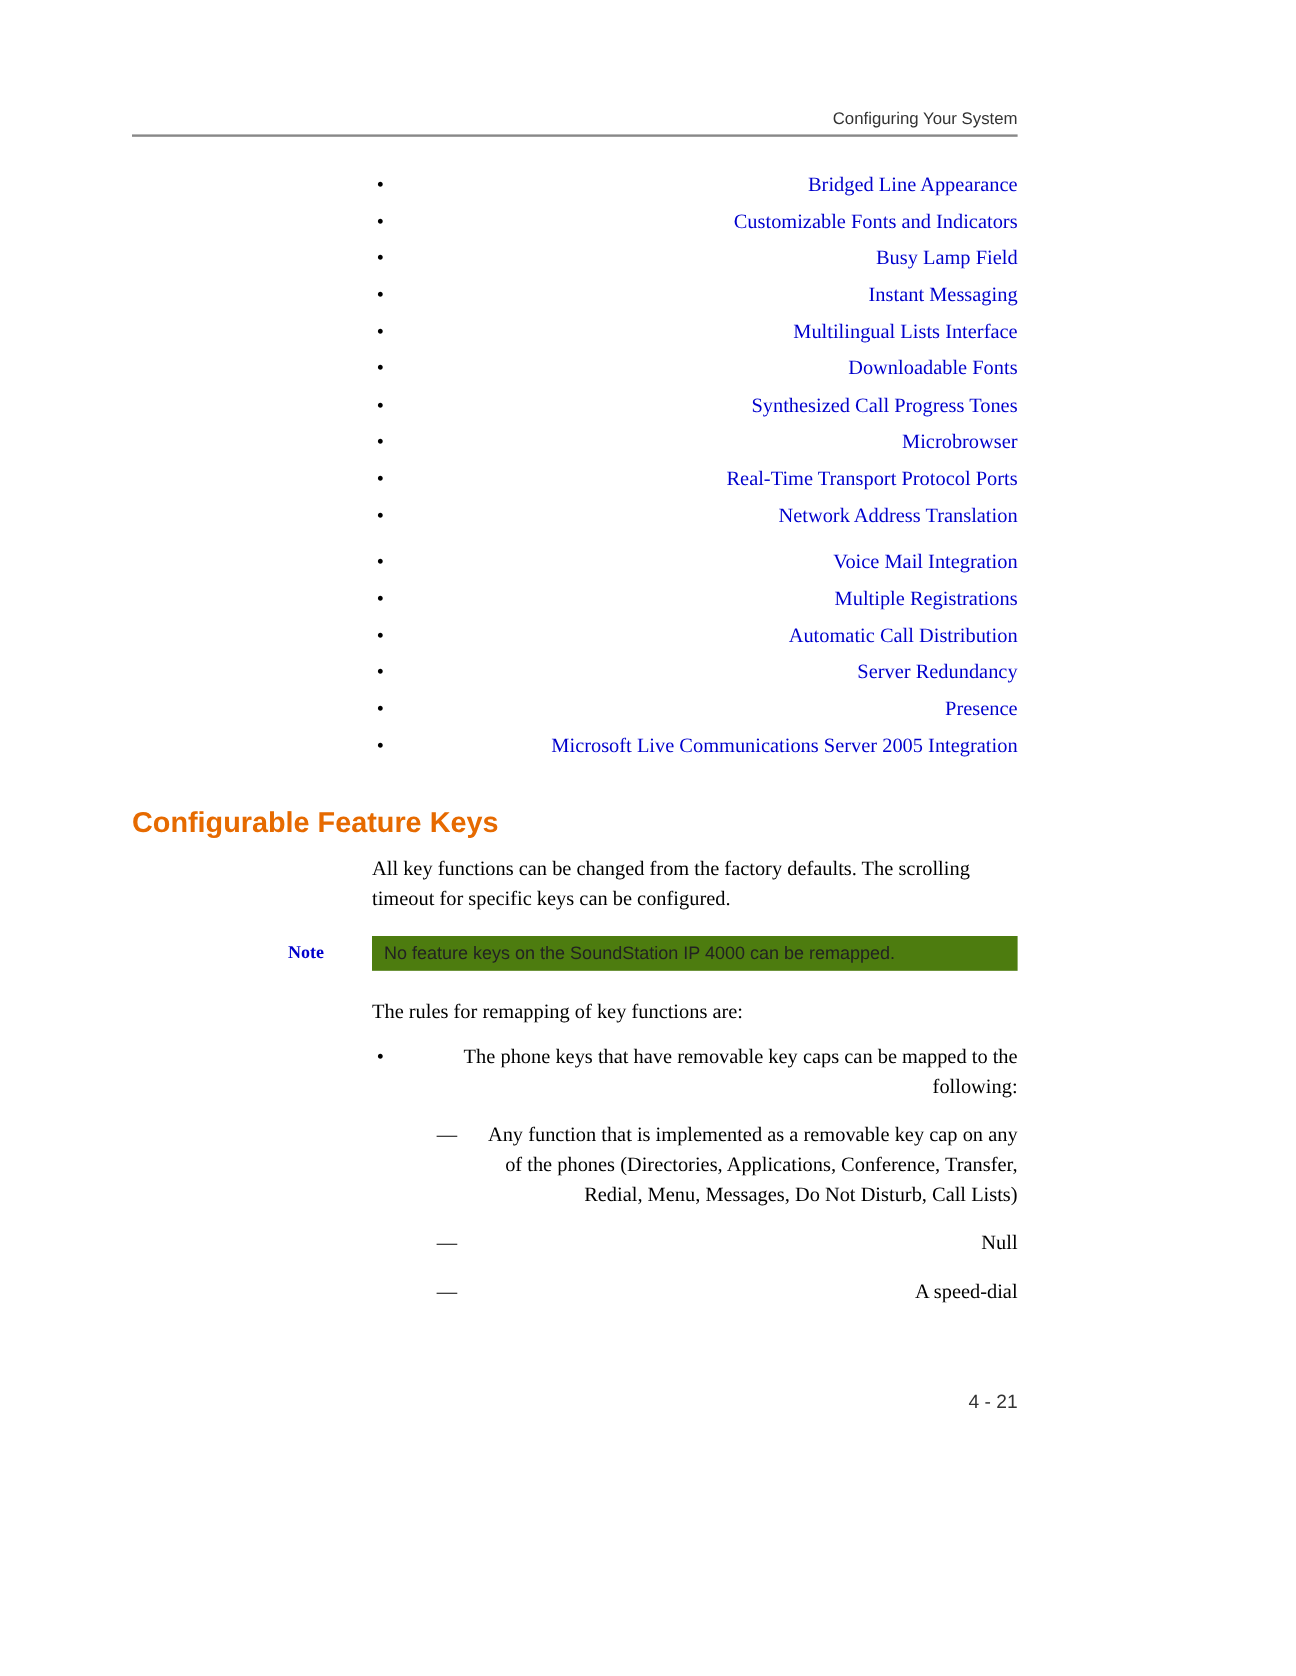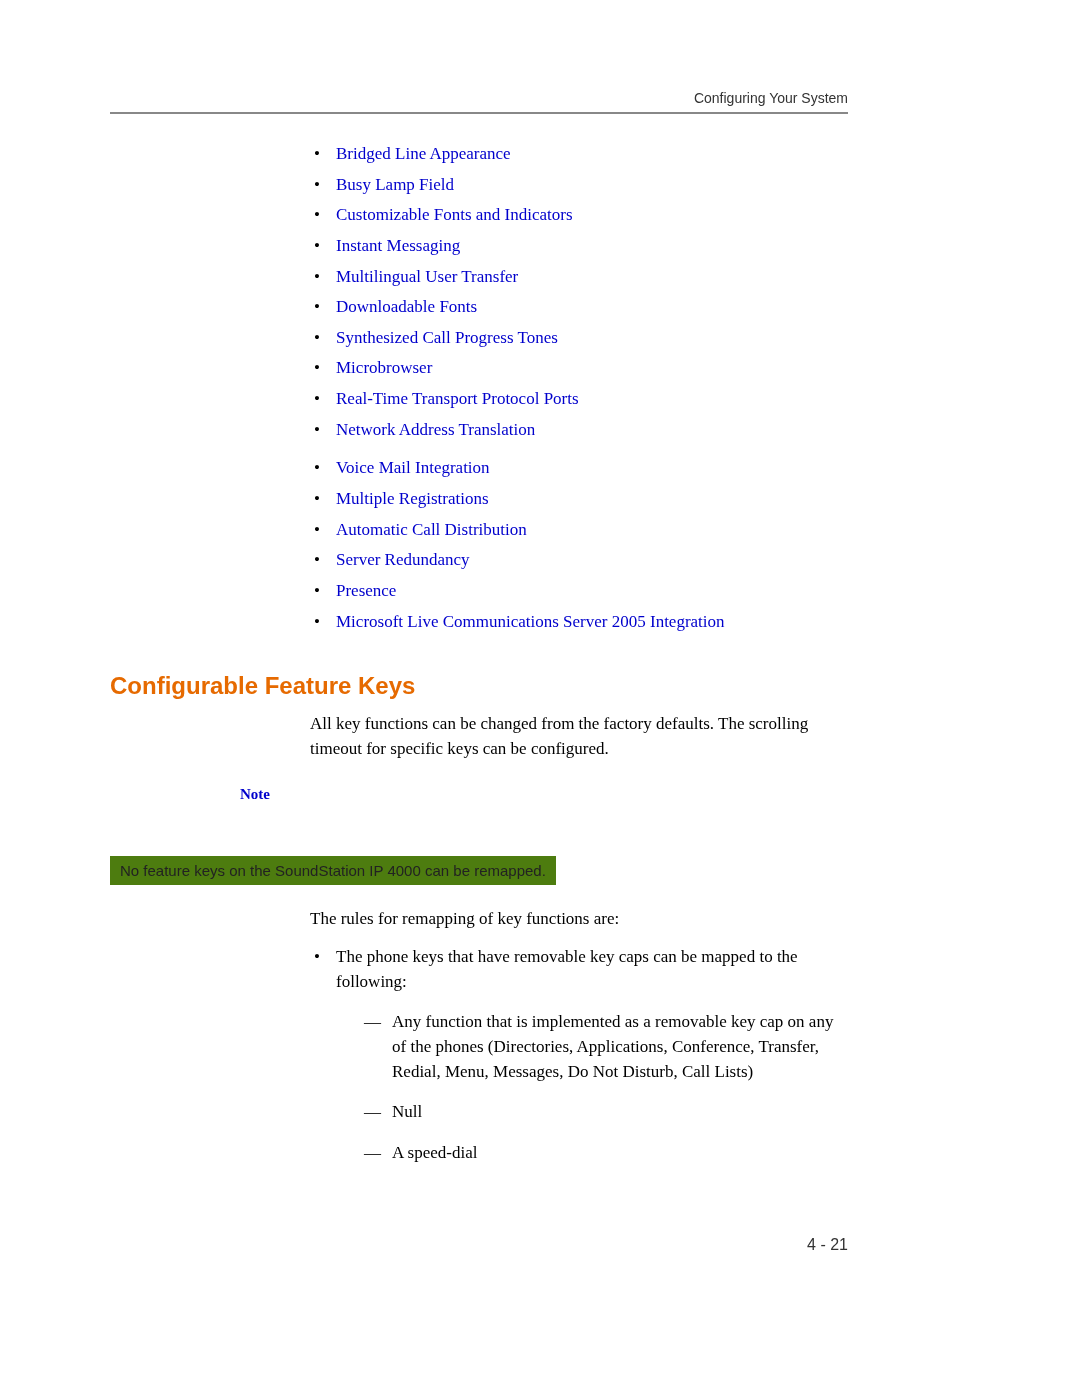--- a/index.html
+++ b/index.html
@@ -34,20 +34,21 @@
   }
   ul.link-list, ul.body-list {
     list-style: none;
     padding-left: 0;
     margin: 0 0 14px 0;
   }
   ul.link-list li, ul.body-list li {
     position: relative;
     padding-left: 26px;
     margin: 6px 0;
+    text-align: right;
   }
   ul.link-list li::before, ul.body-list li::before {
     content: "•";
     position: absolute;
     left: 4px;
     top: 0;
     color: #000;
     font-size: 17px;
   }
   .link {
@@ -61,21 +62,20 @@
     color: #e66a00;
     font-family: Arial, Helvetica, sans-serif;
     font-weight: bold;
     font-size: 24px;
     margin: 38px 0 12px 0;
   }
   .note-row {
     display: flex;
     align-items: flex-start;
     margin: 18px 0 22px 0;
-    flex-direction: column;
   }
   .note-label {
     width: 70px;
     flex: 0 0 70px;
     color: #0000cc;
     font-weight: bold;
     font-size: 15px;
     padding-top: 6px;
     margin-left: 130px;
     font-family: "Palatino Linotype", "Book Antiqua", Palatino, Georgia, serif;
@@ -118,24 +118,24 @@
 
 <div class="page">
 
   <div class="running-head">Configuring Your System</div>
   <hr class="rule">
 
   <div class="content-block">
 
     <ul class="link-list">
       <li><span class="link">Bridged Line Appearance</span></li>
+      <li><span class="link">Customizable Fonts and Indicators</span></li>
       <li><span class="link">Busy Lamp Field</span></li>
-      <li><span class="link">Customizable Fonts and Indicators</span></li>
       <li><span class="link">Instant Messaging</span></li>
-      <li><span class="link">Multilingual User Transfer</span></li>
+      <li><span class="link">Multilingual Lists Interface</span></li>
       <li><span class="link">Downloadable Fonts</span></li>
       <li><span class="link">Synthesized Call Progress Tones</span></li>
       <li><span class="link">Microbrowser</span></li>
       <li><span class="link">Real-Time Transport Protocol Ports</span></li>
       <li><span class="link">Network Address Translation</span></li>
     </ul>
 
 
     <ul class="link-list">
       <li><span class="link">Voice Mail Integration</span></li>

